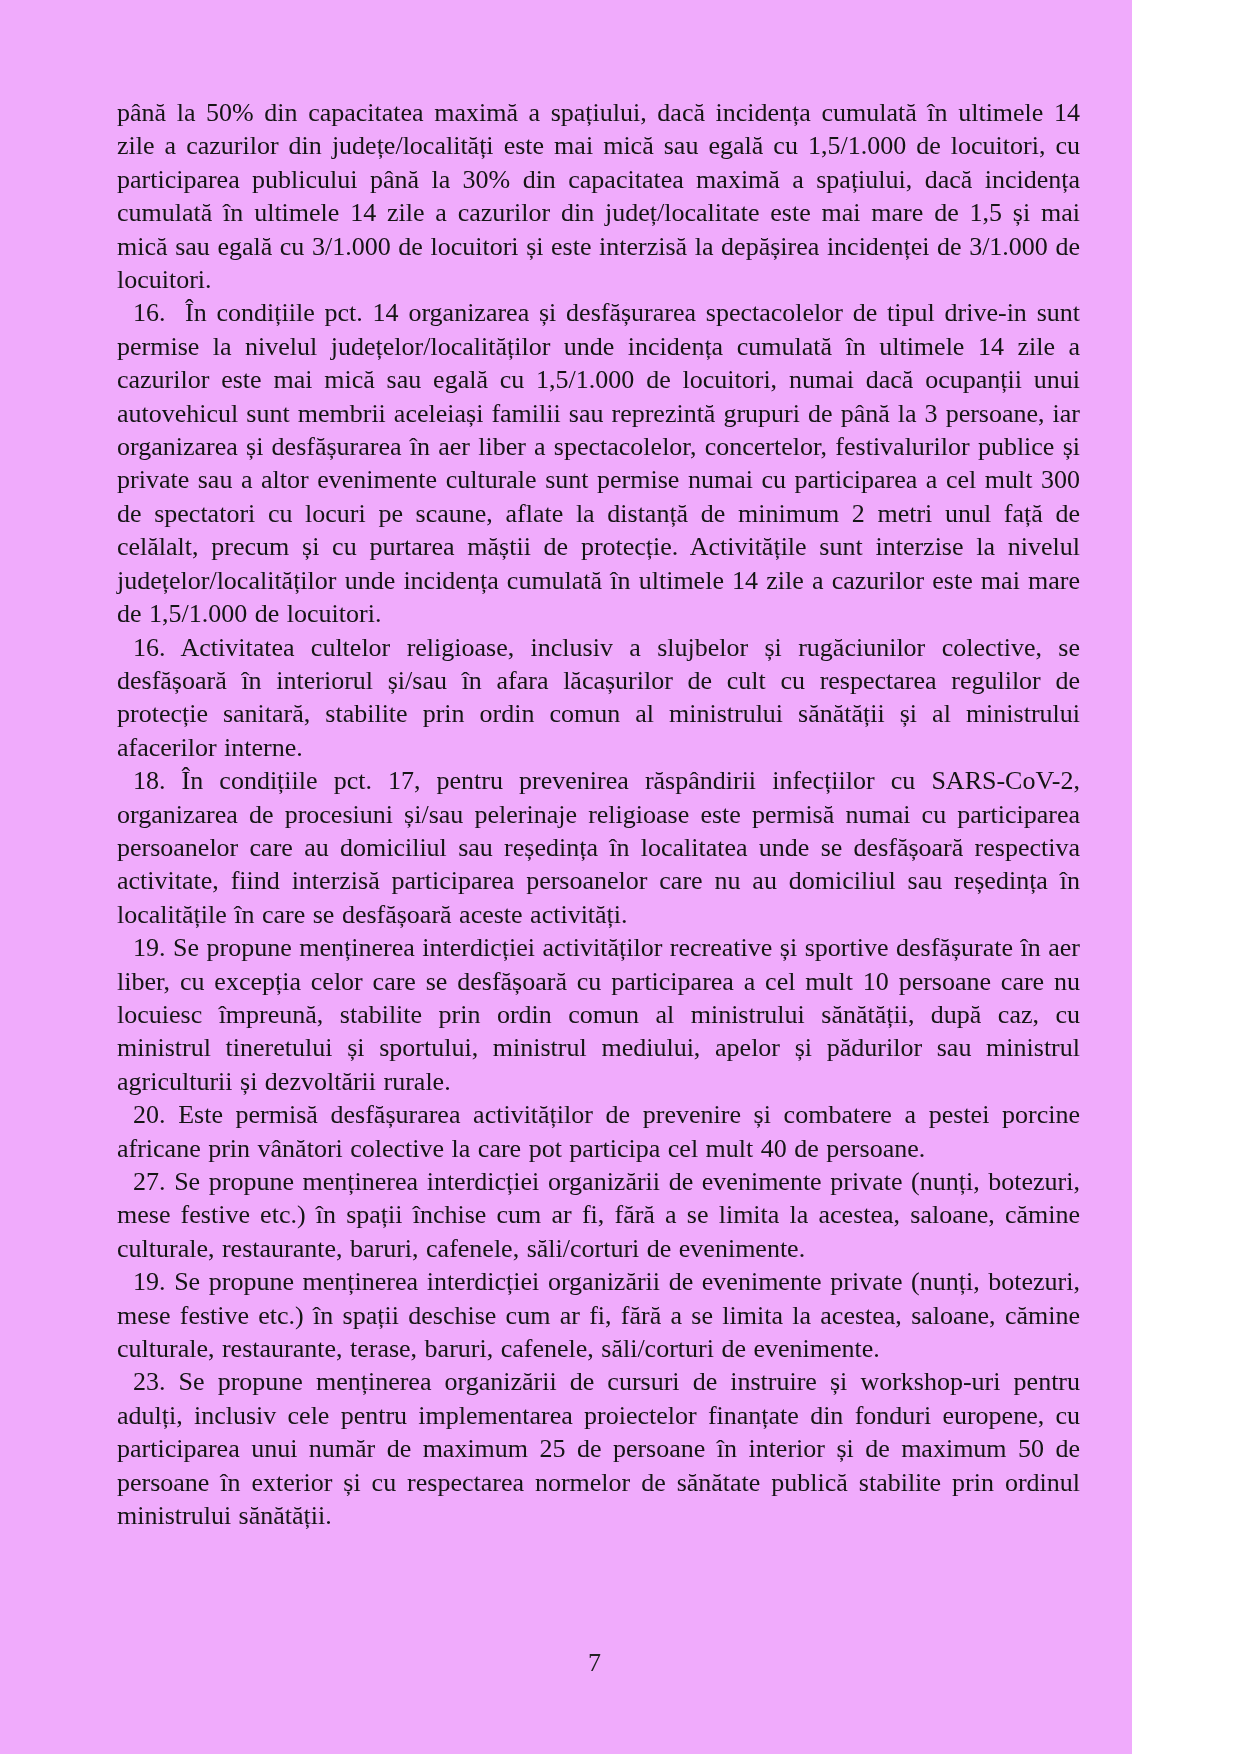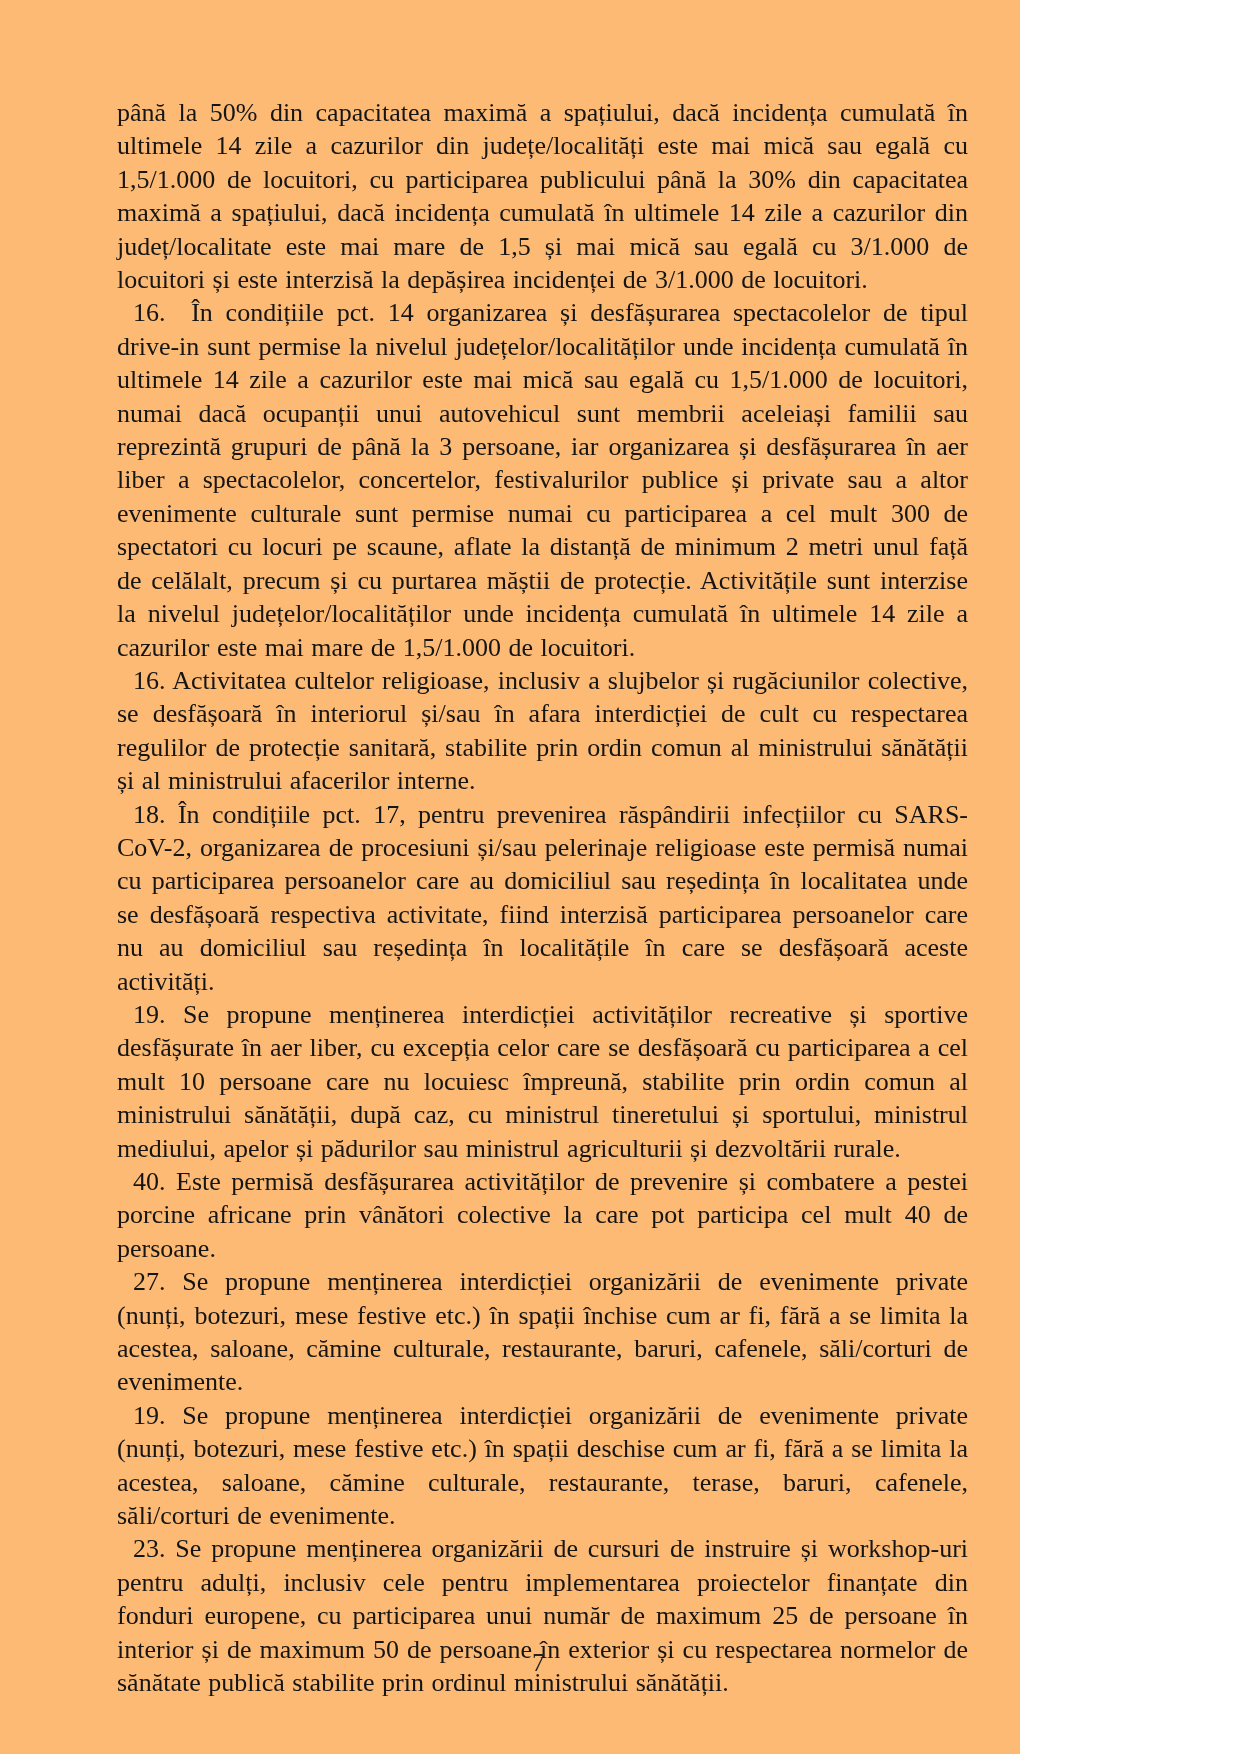--- a/index.html
+++ b/index.html
@@ -5,23 +5,23 @@
   html, body {
     margin: 0;
     padding: 0;
     background: #ffffff;
     width: 1240px;
     height: 1754px;
     overflow: hidden;
   }
   #page {
     position: relative;
-    width: 1020px;
+    width: 1132px;
     height: 1754px;
-    background: #fdba74;
+    background: #f0abfc;
     color: #151515;
     box-sizing: border-box;
     padding: 96px 52px 0 117px;
     font-family: "Liberation Serif", "DejaVu Serif", serif;
   }
   #content p.para {
     margin: 0;
     font-size: 26px;
     line-height: 33.4px;
     text-align: justify;
@@ -44,24 +44,24 @@
     color: #222;
   }
 </style>
 </head>
 <body>
 
 <main id="page">
   <section id="content">
       <p class="para"><span>până la 50% din capacitatea maximă a spațiului, dacă incidența cumulată în ultimele 14 zile a cazurilor din județe/localități este mai mică sau egală cu 1,5/1.000 de locuitori, cu participarea publicului până la 30% din capacitatea maximă a spațiului, dacă incidența cumulată în ultimele 14 zile a cazurilor din județ/localitate este mai mare de 1,5 și mai mică sau egală cu 3/1.000 de locuitori și este interzisă la depășirea incidenței de 3/1.000 de locuitori.</span></p>
       <p class="para indent"><b class="num">16.</b>&nbsp; <span>În condițiile pct. 14 organizarea și desfășurarea spectacolelor de tipul drive-in sunt permise la nivelul județelor/localităților unde incidența cumulată în ultimele 14 zile a cazurilor este mai mică sau egală cu 1,5/1.000 de locuitori, numai dacă ocupanții unui autovehicul sunt membrii aceleiași familii sau reprezintă grupuri de până la 3 persoane, iar organizarea și desfășurarea în aer liber a spectacolelor, concertelor, festivalurilor publice și private sau a altor evenimente culturale sunt permise numai cu participarea a cel mult 300 de spectatori cu locuri pe scaune, aflate la distanță de minimum 2 metri unul față de celălalt, precum și cu purtarea măștii de protecție. Activitățile sunt interzise la nivelul județelor/localităților unde incidența cumulată în ultimele 14 zile a cazurilor este mai mare de 1,5/1.000 de locuitori.</span></p>
-      <p class="para indent"><b class="num">16.</b> <span>Activitatea cultelor religioase, inclusiv a slujbelor și rugăciunilor colective, se desfășoară în interiorul și/sau în afara interdicției de cult cu respectarea regulilor de protecție sanitară, stabilite prin ordin comun al ministrului sănătății și al ministrului afacerilor interne.</span></p>
+      <p class="para indent"><b class="num">16.</b> <span>Activitatea cultelor religioase, inclusiv a slujbelor și rugăciunilor colective, se desfășoară în interiorul și/sau în afara lăcașurilor de cult cu respectarea regulilor de protecție sanitară, stabilite prin ordin comun al ministrului sănătății și al ministrului afacerilor interne.</span></p>
       <p class="para indent"><b class="num">18.</b> <span>În condițiile pct. 17, pentru prevenirea răspândirii infecțiilor cu SARS-CoV-2, organizarea de procesiuni și/sau pelerinaje religioase este permisă numai cu participarea persoanelor care au domiciliul sau reședința în localitatea unde se desfășoară respectiva activitate, fiind interzisă participarea persoanelor care nu au domiciliul sau reședința în localitățile în care se desfășoară aceste activități.</span></p>
       <p class="para indent"><b class="num">19.</b> <span>Se propune menținerea interdicției activităților recreative și sportive desfășurate în aer liber, cu excepția celor care se desfășoară cu participarea a cel mult 10 persoane care nu locuiesc împreună, stabilite prin ordin comun al ministrului sănătății, după caz, cu ministrul tineretului și sportului, ministrul mediului, apelor și pădurilor sau ministrul agriculturii și dezvoltării rurale.</span></p>
-      <p class="para indent"><b class="num">40.</b> <span>Este permisă desfășurarea activităților de prevenire și combatere a pestei porcine africane prin vânători colective la care pot participa cel mult 40 de persoane.</span></p>
+      <p class="para indent"><b class="num">20.</b> <span>Este permisă desfășurarea activităților de prevenire și combatere a pestei porcine africane prin vânători colective la care pot participa cel mult 40 de persoane.</span></p>
       <p class="para indent"><b class="num">27.</b> <span>Se propune menținerea interdicției organizării de evenimente private (nunți, botezuri, mese festive etc.) în spații închise cum ar fi, fără a se limita la acestea, saloane, cămine culturale, restaurante, baruri, cafenele, săli/corturi de evenimente.</span></p>
       <p class="para indent"><b class="num">19.</b> <span>Se propune menținerea interdicției organizării de evenimente private (nunți, botezuri, mese festive etc.) în spații deschise cum ar fi, fără a se limita la acestea, saloane, cămine culturale, restaurante, terase, baruri, cafenele, săli/corturi de evenimente.</span></p>
       <p class="para indent"><b class="num">23.</b> <span>Se propune menținerea organizării de cursuri de instruire și workshop-uri pentru adulți, inclusiv cele pentru implementarea proiectelor finanțate din fonduri europene, cu participarea unui număr de maximum 25 de persoane în interior și de maximum 50 de persoane în exterior și cu respectarea normelor de sănătate publică stabilite prin ordinul ministrului sănătății.</span></p>
     </section>
   <div id="footer">
     <span>7</span>
   </div>
 </main>
 
 </body></html>

